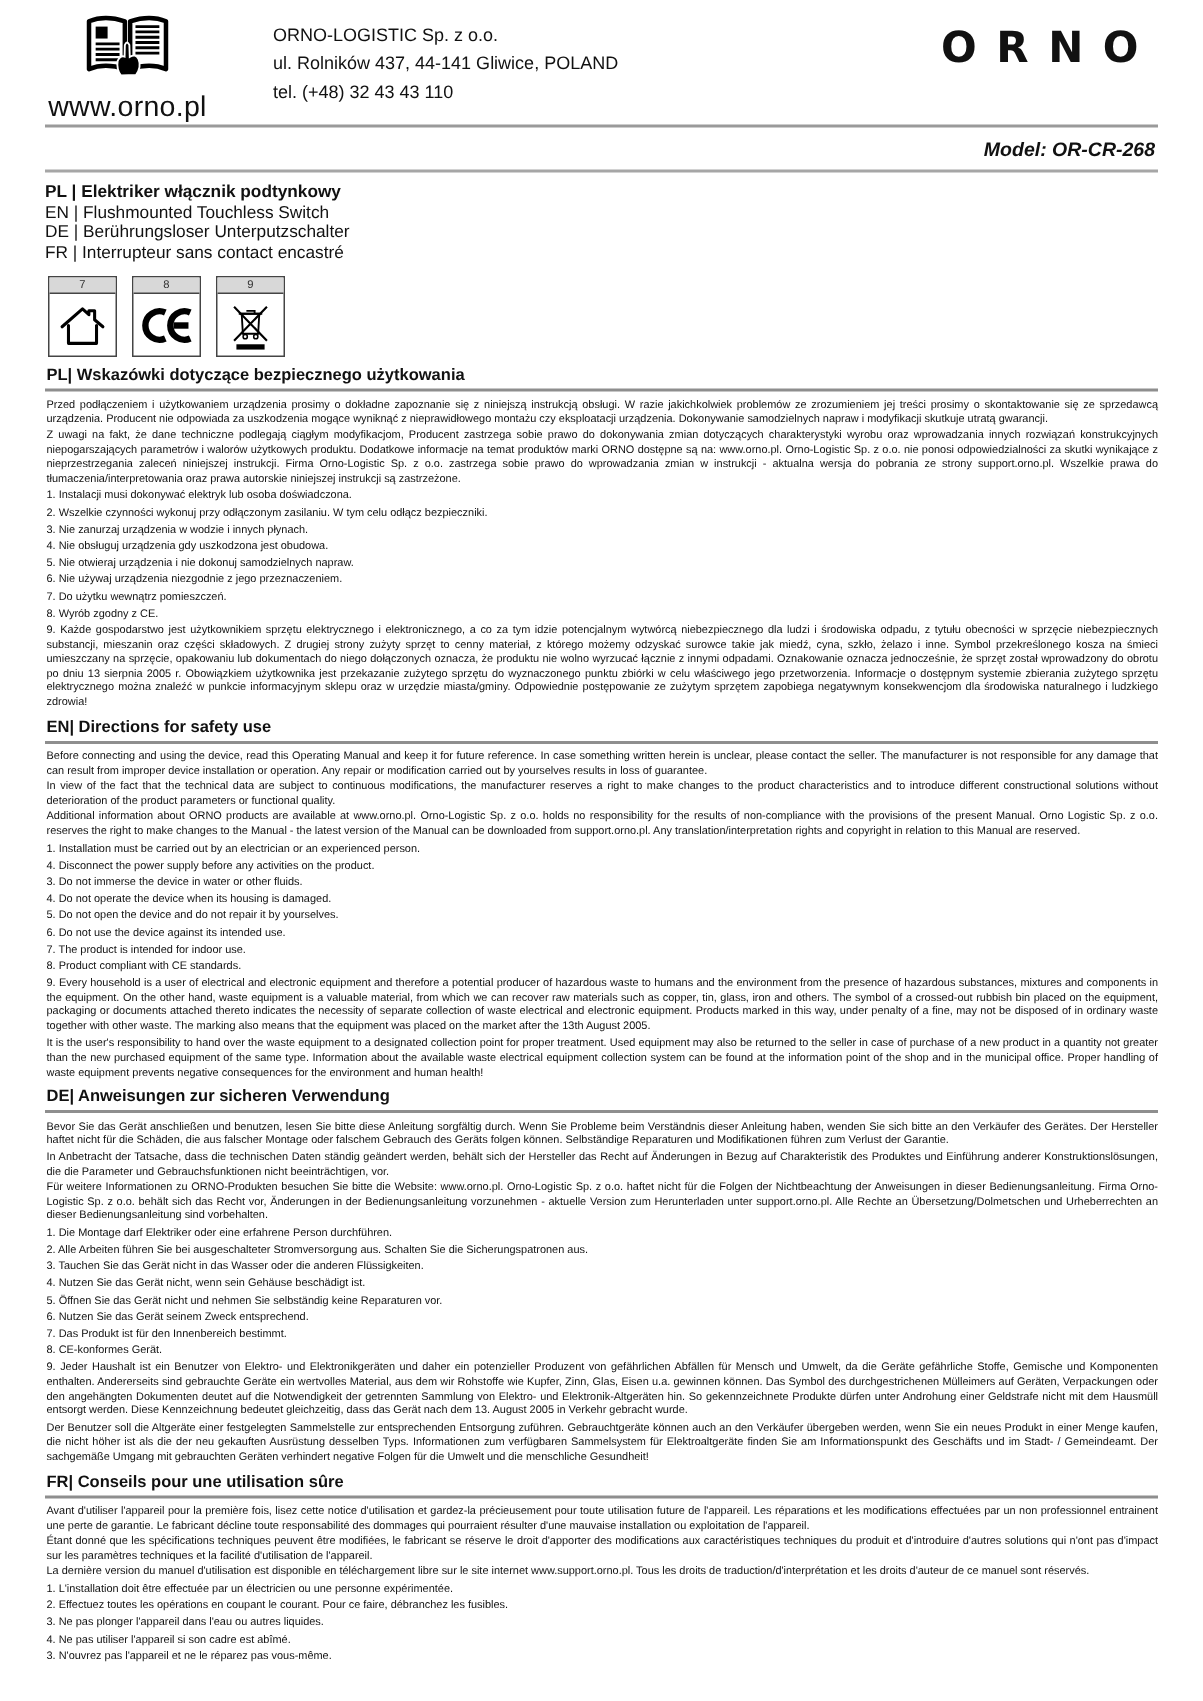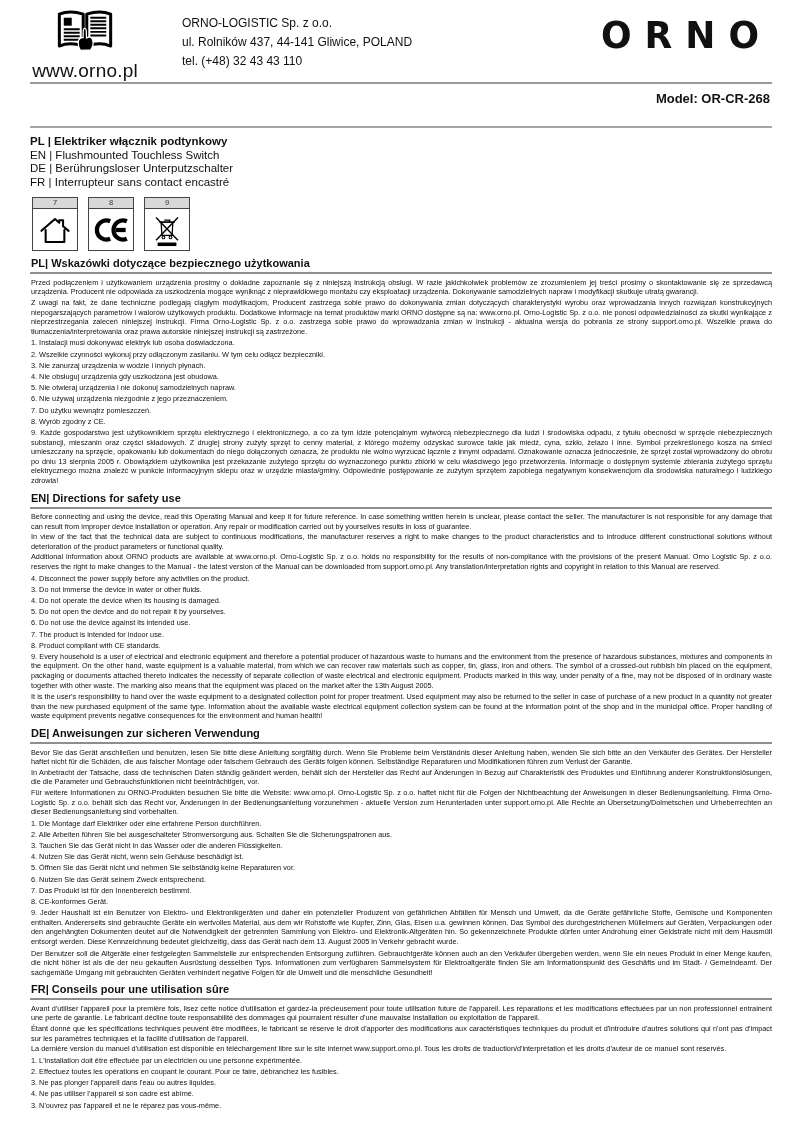--- a/index.html
+++ b/index.html
@@ -7,26 +7,26 @@
     width:802px;height:1134px;overflow:hidden;background:#fff;color:#111;
     font-family:"Liberation Sans",sans-serif;box-sizing:border-box;
     padding:8px 30px 0 30px;
   }
   
   .hdr{display:flex;align-items:flex-start;}
   .hdr-left{width:110px;text-align:center;}
   .hdr-left .site{font-weight:normal;font-size:19px;margin-top:2px;letter-spacing:.2px;}
   .hdr-co{margin-left:42px;margin-top:6px;font-size:12px;line-height:19px;}
   .hdr-co .co-name{font-weight:normal;}
-  .hdr-brand{margin-left:auto;margin-top:10px;font-size:36px;font-weight:800;
+  .hdr-brand{margin-left:auto;margin-top:10px;font-size:28px;font-weight:800;
     letter-spacing:13px;line-height:1;font-family:"DejaVu Sans",sans-serif;
     transform:scaleY(1.02);}
   .rule{height:2px;background:#9a9a9a;border:none;margin:0;}
   .rule-thin{height:2px;background:#a6a6a6;}
-  .model-line{text-align:right;font-weight:bold;font-size:13px;padding:7px 2px 20px 0;}
+  .model-line{text-align:right;font-weight:bold;font-size:13px;padding:7px 2px 6px 0;font-style:italic;}
   
   .titles{margin-top:7px;font-size:11.5px;line-height:13.6px;}
   .titles div:first-child{font-weight:bold;}
   
   .badges{display:flex;gap:10px;margin:8px 0 4px 2px;}
   .badge{width:44px;border:1px solid #444;background:#fff;}
   .badge-num{background:#d8d8d8;border-bottom:1px solid #444;font-size:7.5px;
     text-align:center;color:#333;line-height:10px;height:10px;}
   .badge-ic{height:41px;display:flex;align-items:center;justify-content:center;}
   
@@ -130,20 +130,21 @@
 
 <section class="sec">
   <h2 class="sec-h">EN| Directions for safety use</h2>
   <div class="sec-rule"></div>
   <div class="sec-paras">
       <div class="para">Before connecting and using the device, read this Operating Manual and keep it for future reference. In case something written herein is unclear, please contact the seller. The manufacturer is not responsible for any damage that can result from improper device installation or operation. Any repair or modification carried out by yourselves results in loss of guarantee.</div>
       <div class="para">In view of the fact that the technical data are subject to continuous modifications, the manufacturer reserves a right to make changes to the product characteristics and to introduce different constructional solutions without deterioration of the product parameters or functional quality.</div>
       <div class="para">Additional information about ORNO products are available at www.orno.pl. Orno-Logistic Sp. z o.o. holds no responsibility for the results of non-compliance with the provisions of the present Manual. Orno Logistic Sp. z o.o. reserves the right to make changes to the Manual - the latest version of the Manual can be downloaded from support.orno.pl.  Any translation/interpretation rights and copyright in relation to this Manual are reserved.</div>
     </div>
   <div class="sec-list">
+      <div class="para list-line">1. Installation must be carried out by an electrician or an experienced person.</div>
       <div class="para list-line">4. Disconnect the power supply before any activities on the product.</div>
       <div class="para list-line">3. Do not immerse the device in water or other fluids.</div>
       <div class="para list-line">4. Do not operate the device when its housing is damaged.</div>
       <div class="para list-line">5. Do not open the device and do not repair it by yourselves.</div>
       <div class="para list-line">6. Do not use the device against its intended use.</div>
       <div class="para list-line">7. The product is intended for indoor use.</div>
       <div class="para list-line">8. Product compliant with CE standards.</div>
       <div class="para list-line">9. Every household is a user of electrical and electronic equipment and therefore a potential producer of hazardous waste to humans and the environment from the presence of hazardous substances, mixtures and components in the equipment. On the other hand, waste equipment is a valuable material, from which we can recover raw materials such as copper, tin, glass, iron and others. The symbol of a crossed-out rubbish bin placed on the equipment, packaging or documents attached thereto indicates the necessity of separate collection of waste electrical and electronic equipment. Products marked in this way, under penalty of a fine, may not be disposed of in ordinary waste together with other waste. The marking also means that the equipment was placed on the market after the 13th August 2005.</div>
     </div>
   <div class="sec-post">

